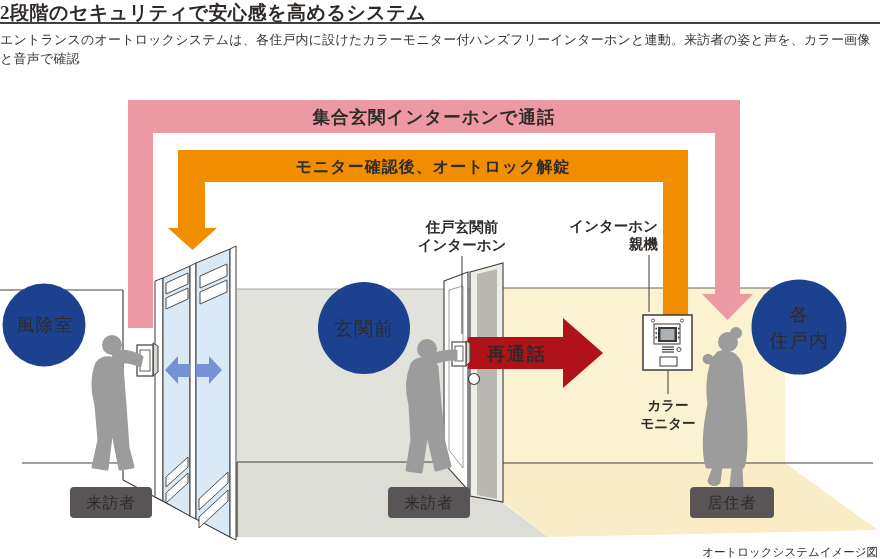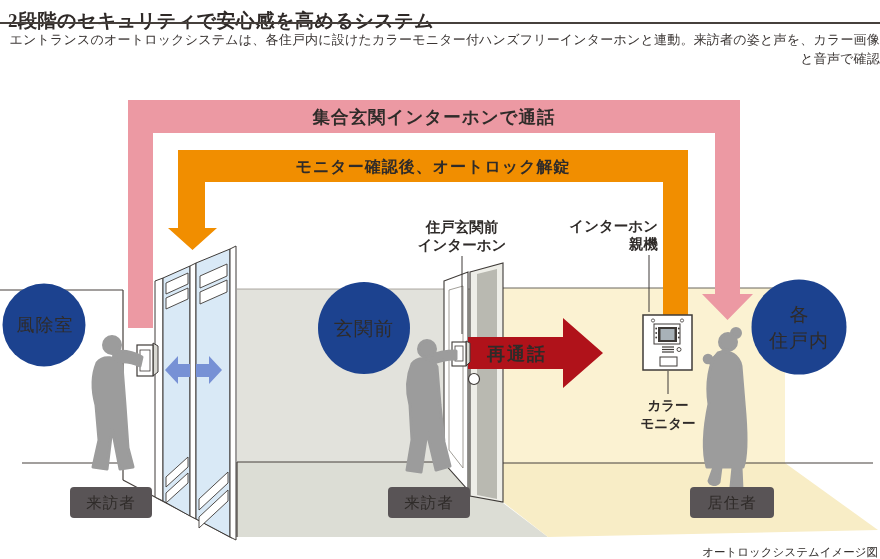--- a/index.html
+++ b/index.html
@@ -1,23 +1,23 @@
 <!DOCTYPE html>
 <html><head>
 <meta charset="utf-8">
 <style>
   html,body{margin:0;padding:0;background:#ffffff;}
   #stage{position:relative;width:880px;height:559px;overflow:hidden;background:#ffffff;
          font-family:"Liberation Serif","DejaVu Serif",serif;}
-  #page-heading{position:absolute;left:0;top:0;margin:8px;font-size:19px;font-weight:700;
+  #page-heading{position:absolute;left:0;top:0;margin:0;font-size:19px;font-weight:700;
          color:#2f2a28;letter-spacing:0.5px;font-family:"Liberation Serif","DejaVu Serif",serif;}
   #title-rule{position:absolute;left:0;top:22px;width:880px;height:2px;background:#46403c;}
   #description{position:absolute;left:0;top:30px;width:880px;margin:0;font-size:13px;
          line-height:19px;color:#3b3634;letter-spacing:0.2px;}
-  #description span{display:block;text-align:right;}
+  #description span{display:block;}
   #diagram-svg{position:absolute;left:0;top:89px;}
   text{font-family:"Liberation Serif","DejaVu Serif",serif;fill:#2f2b29;}
 </style>
 </head>
 <body>
 
 <div id="stage">
 
   <h1 id="page-heading">2段階のセキュリティで安心感を高めるシステム</h1>
   <div id="title-rule"></div>

